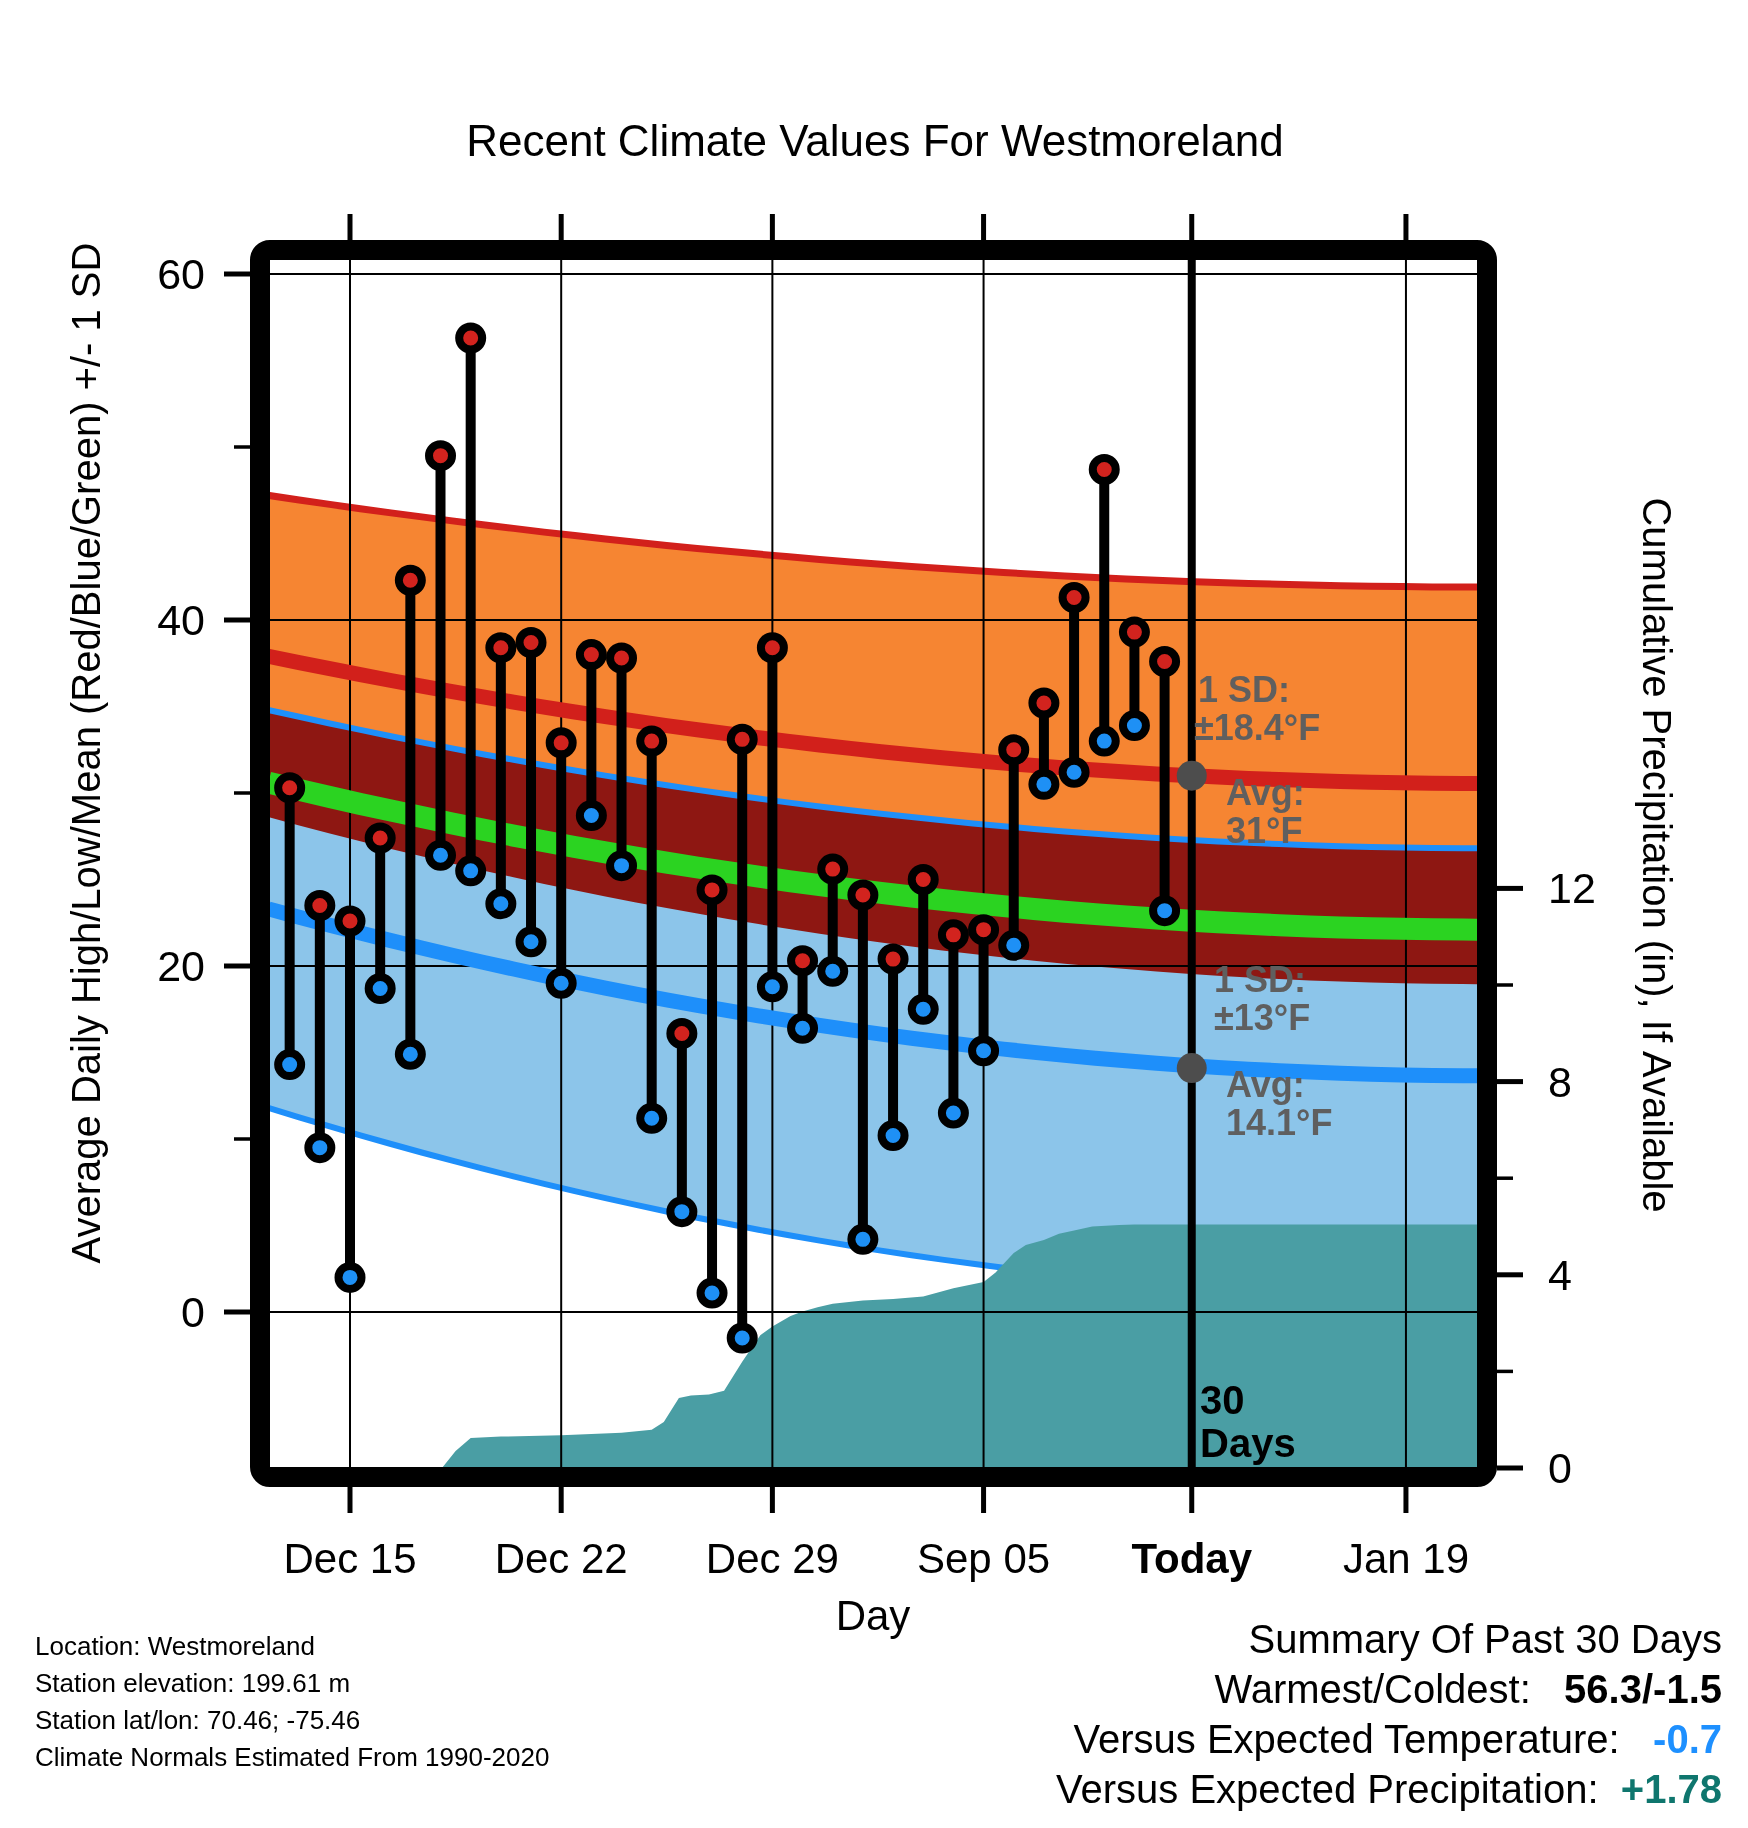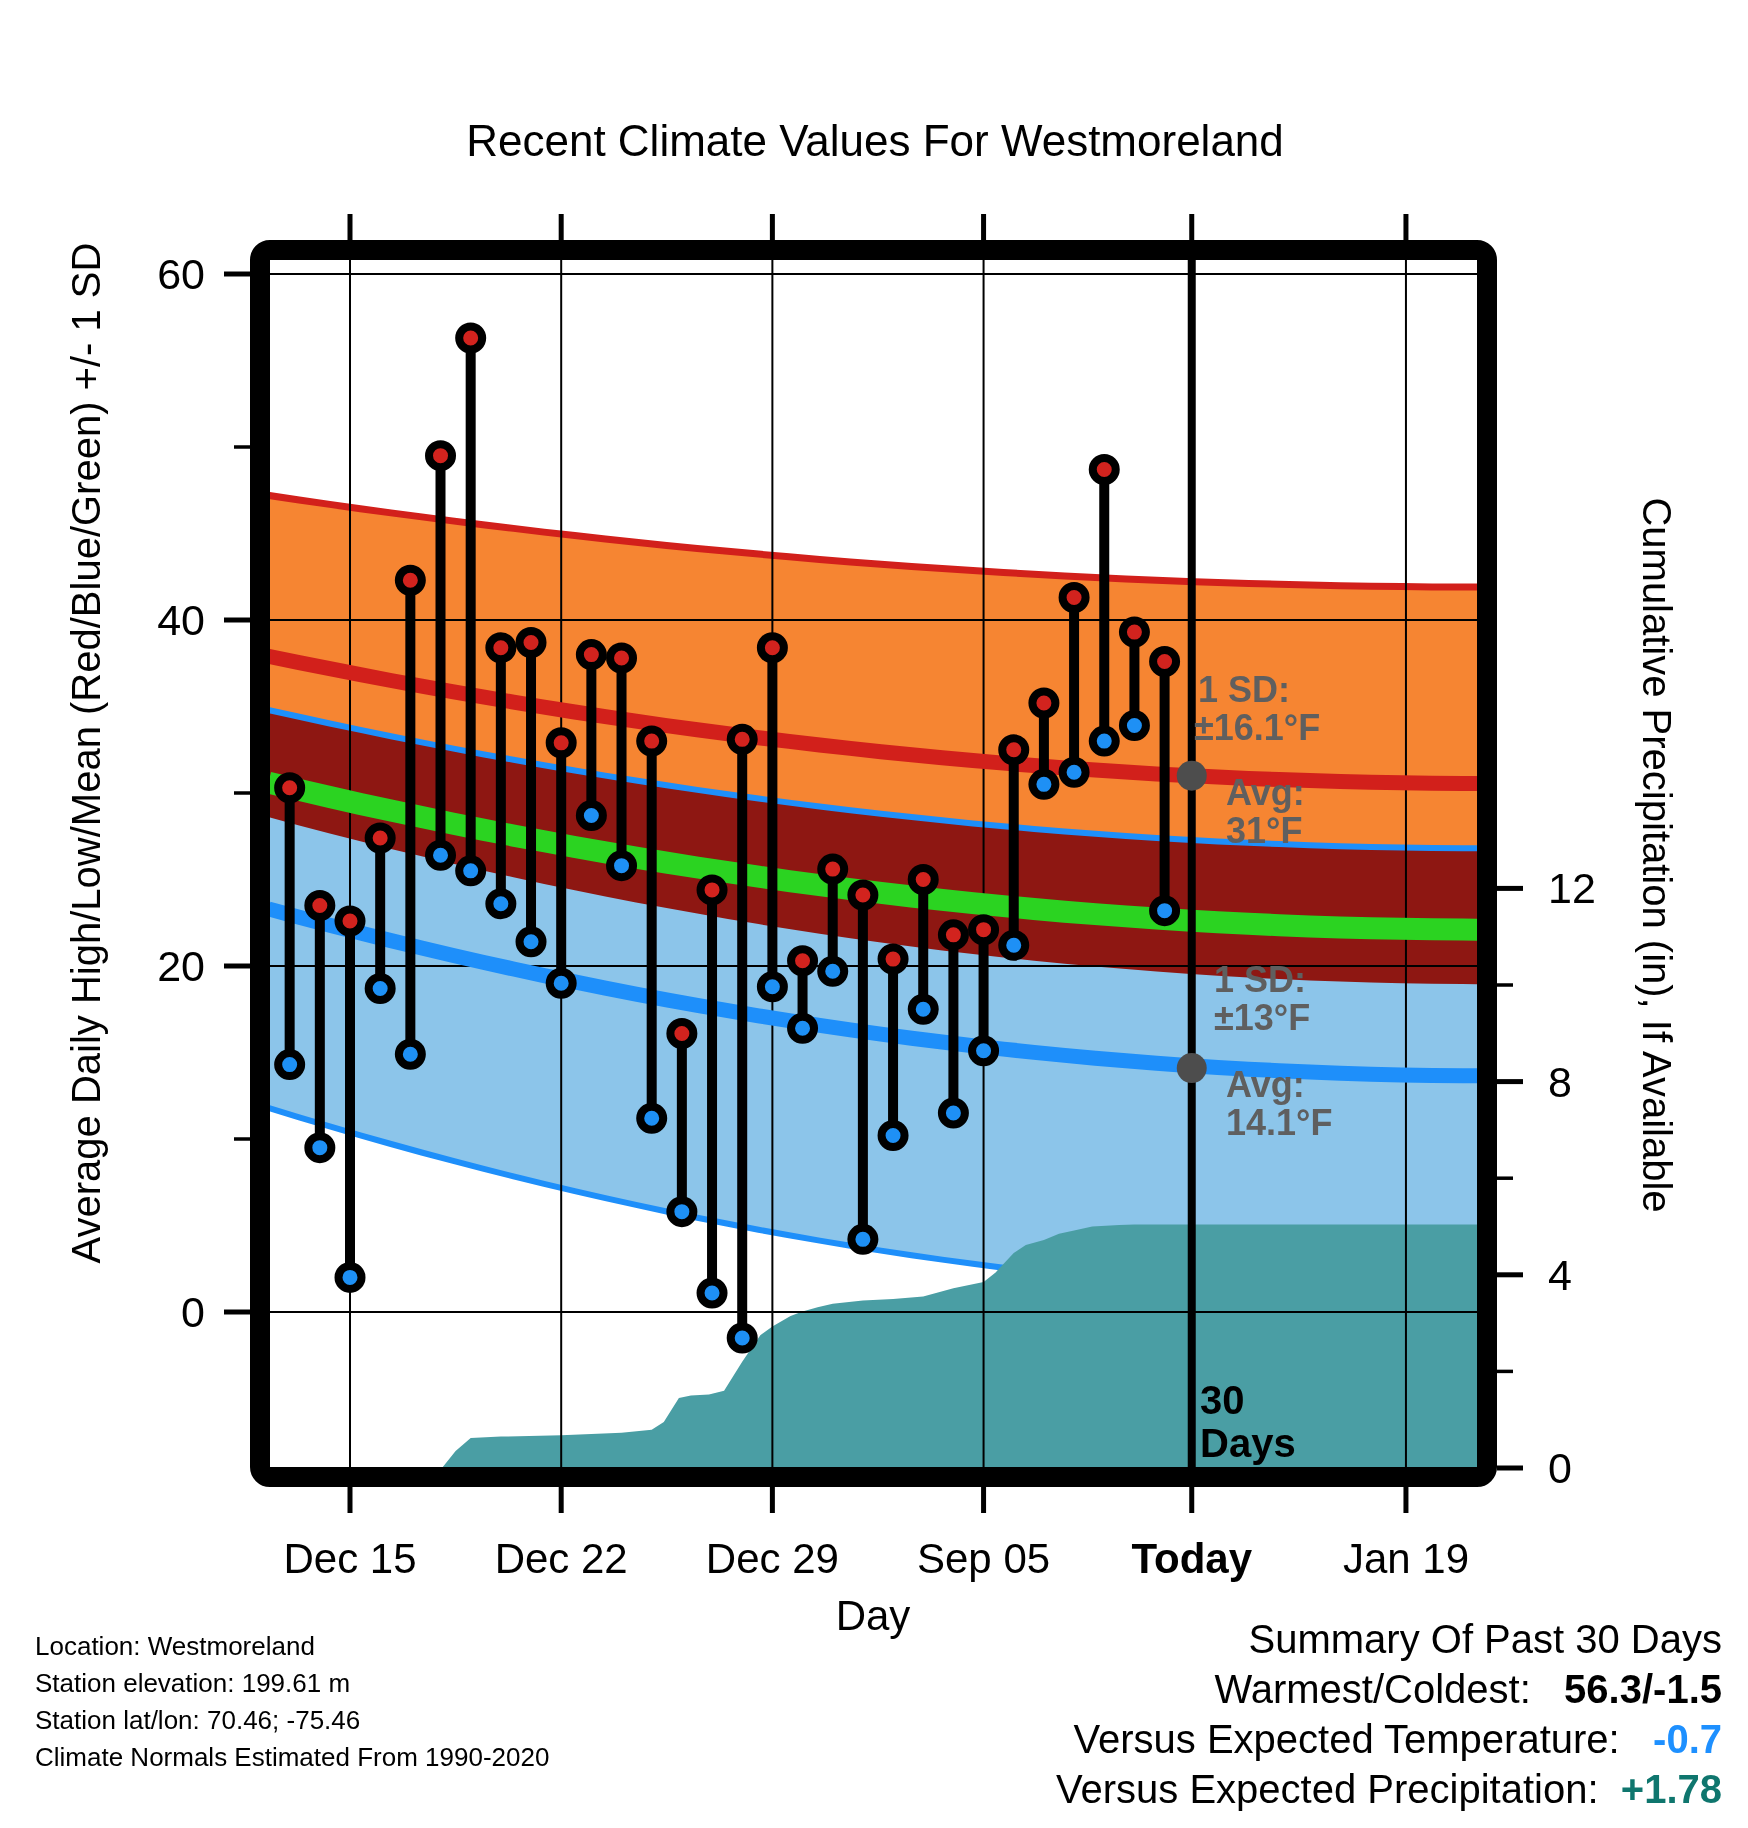--- a/index.html
+++ b/index.html
@@ -180,21 +180,21 @@
 
   <div class="abs title" style="left:270px;top:116px;width:1210px;">Recent Climate Values For Westmoreland</div>
 
   <div class="abs ylab-left" style="left:86px;top:753px;">Average Daily High/Low/Mean (Red/Blue/Green) +/- 1 SD</div>
 
   <div class="abs ylab-right" style="left:1656px;top:855px;">Cumulative Precipitation (in), If Available</div>
 
   <div class="abs xlab" style="left:873px;top:1592px;">Day</div>
 
   <div class="abs ann" style="left:1198px;top:690px;">1 SD:</div>
-  <div class="abs ann" style="left:1194px;top:728px;">±16.1°F</div>
+  <div class="abs ann" style="left:1194px;top:728px;">±18.4°F</div>
   <div class="abs ann" style="left:1226px;top:793px;">Avg:</div>
   <div class="abs ann" style="left:1226px;top:831px;">31°F</div>
   <div class="abs ann" style="left:1214px;top:980px;">1 SD:</div>
   <div class="abs ann" style="left:1214px;top:1018px;">±13°F</div>
   <div class="abs ann" style="left:1226px;top:1085px;">Avg:</div>
   <div class="abs ann" style="left:1226px;top:1123px;">14.1°F</div>
   <div class="abs ann-black" style="left:1200px;top:1400px;text-align:center;">30</div>
   <div class="abs ann-black" style="left:1200px;top:1443px;">Days</div>
 
   <div class="abs" style="left:35px;top:1628px;">

